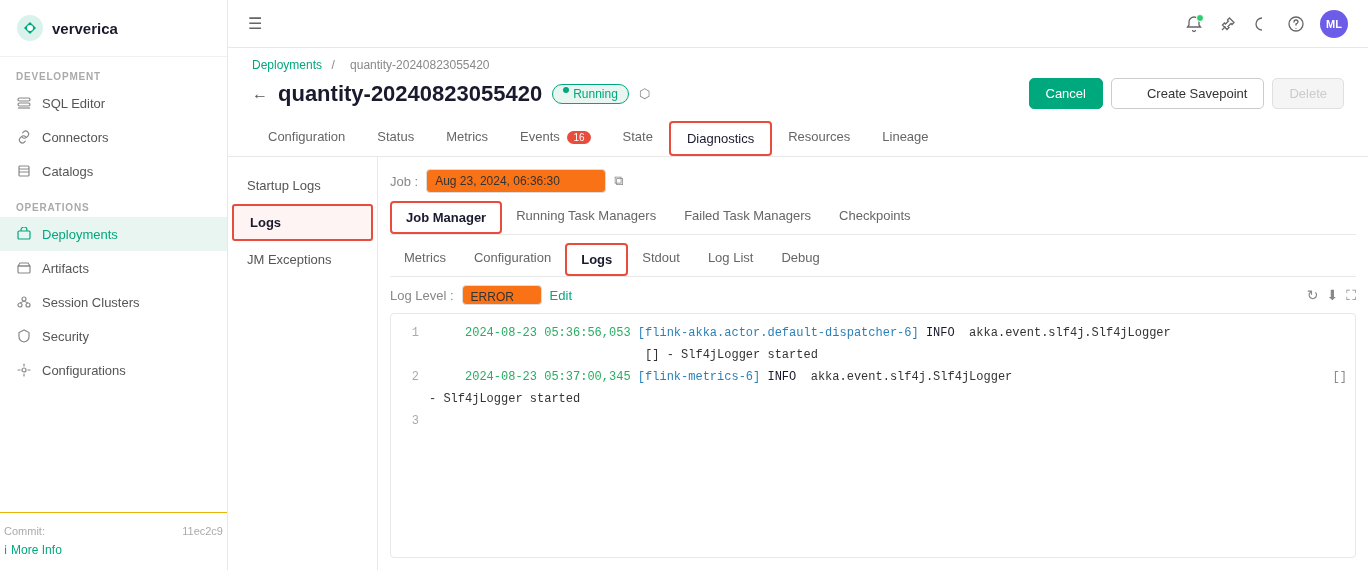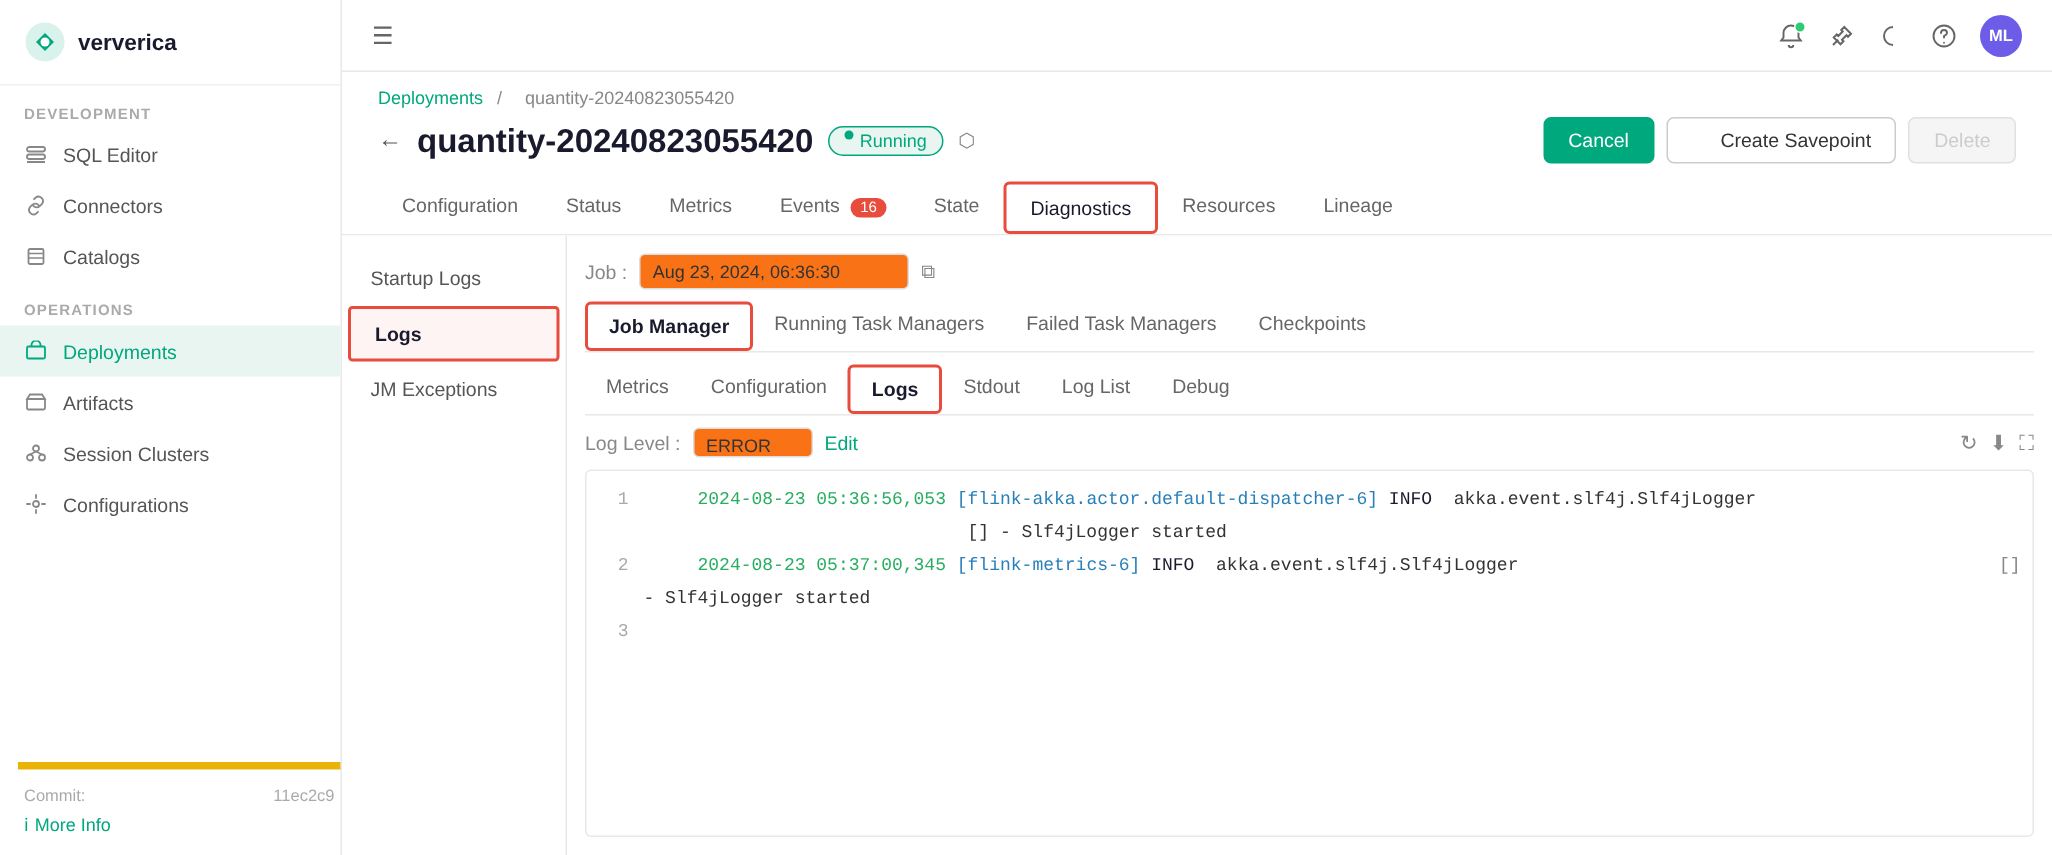--- a/index.html
+++ b/index.html
@@ -7,21 +7,21 @@
 
     
     .sidebar { width: 228px; background: #fff; border-right: 1px solid #e8e8e8; display: flex; flex-direction: column; flex-shrink: 0; }
     .sidebar-logo { display: flex; align-items: center; gap: 8px; padding: 14px 16px; border-bottom: 1px solid #f0f0f0; }
     .sidebar-logo-icon { width: 28px; height: 28px; }
     .sidebar-logo-text { font-size: 15px; font-weight: 600; color: #1a1a2e; }
     .sidebar-section-label { font-size: 10px; font-weight: 600; color: #aaa; letter-spacing: 0.08em; padding: 14px 16px 4px; }
     .sidebar-item { display: flex; align-items: center; gap: 10px; padding: 9px 16px; cursor: pointer; color: #555; border-radius: 0; }
     .sidebar-item.active { background: #e8f5f0; color: #00a87e; }
     .sidebar-item .icon { width: 16px; height: 16px; display: flex; align-items: center; justify-content: center; flex-shrink: 0; }
-    .sidebar-bottom { padding: 12px 4px; border-top: 5px solid #eab308; margin-top: auto; margin-left: 12px; }
+    .sidebar-bottom { padding: 12px 4px; border-top: 1px solid #eab308; margin-top: auto; }
     .commit-row { display: flex; justify-content: space-between; color: #aaa; font-size: 11px; }
     .more-info { display: flex; align-items: center; gap: 4px; color: #00a87e; font-size: 12px; margin-top: 4px; cursor: pointer; }
 
     
     .main { flex: 1; display: flex; flex-direction: column; overflow: hidden; }
     .topbar { display: flex; align-items: center; justify-content: space-between; padding: 0 20px; background: #fff; border-bottom: 1px solid #e8e8e8; height: 48px; flex-shrink: 0; }
     .topbar-left { display: flex; align-items: center; gap: 16px; }
     .hamburger { cursor: pointer; color: #666; font-size: 16px; }
     .topbar-right { display: flex; align-items: center; gap: 14px; }
     .topbar-icon { width: 20px; height: 20px; display: flex; align-items: center; justify-content: center; cursor: pointer; color: #666; position: relative; }
@@ -168,20 +168,28 @@
           <circle cx="11" cy="10" r="2" stroke="#888" stroke-width="1.2"></circle>
           <line x1="7" y1="6" x2="3" y2="8" stroke="#888" stroke-width="1"></line>
           <line x1="7" y1="6" x2="11" y2="8" stroke="#888" stroke-width="1"></line>
         </svg>
     </span>
     <span>Session Clusters</span>
   </div>
   <div class="sidebar-item">
     <span class="icon">
       <svg width="14" height="14" viewBox="0 0 14 14" fill="none">
+          <path d="M7 1L2 3.5v4C2 10.5 4.5 12.5 7 13c2.5-.5 5-2.5 5-5.5v-4L7 1z" stroke="#888" stroke-width="1.2"></path>
+        </svg>
+    </span>
+    <span>Security</span>
+  </div>
+  <div class="sidebar-item">
+    <span class="icon">
+      <svg width="14" height="14" viewBox="0 0 14 14" fill="none">
           <circle cx="7" cy="7" r="2" stroke="#888" stroke-width="1.2"></circle>
           <path d="M7 1v2M7 11v2M1 7h2M11 7h2" stroke="#888" stroke-width="1.2" stroke-linecap="round"></path>
         </svg>
     </span>
     <span>Configurations</span>
   </div>
 
   <div class="sidebar-bottom">
     <div class="commit-row">
       <span>Commit:</span>

